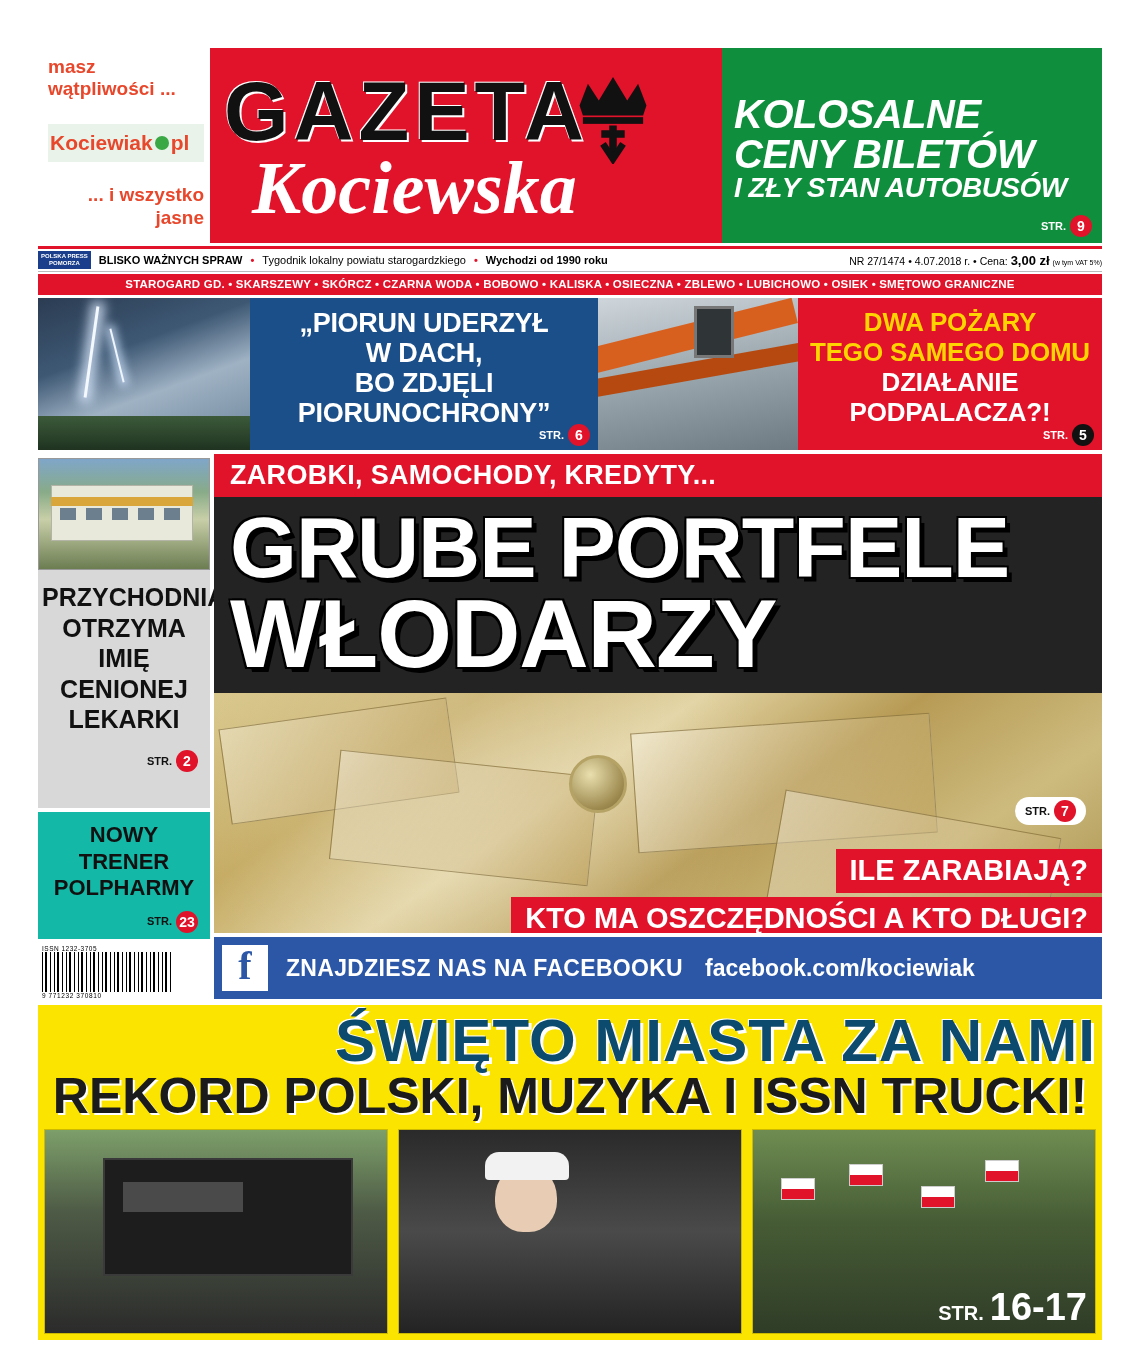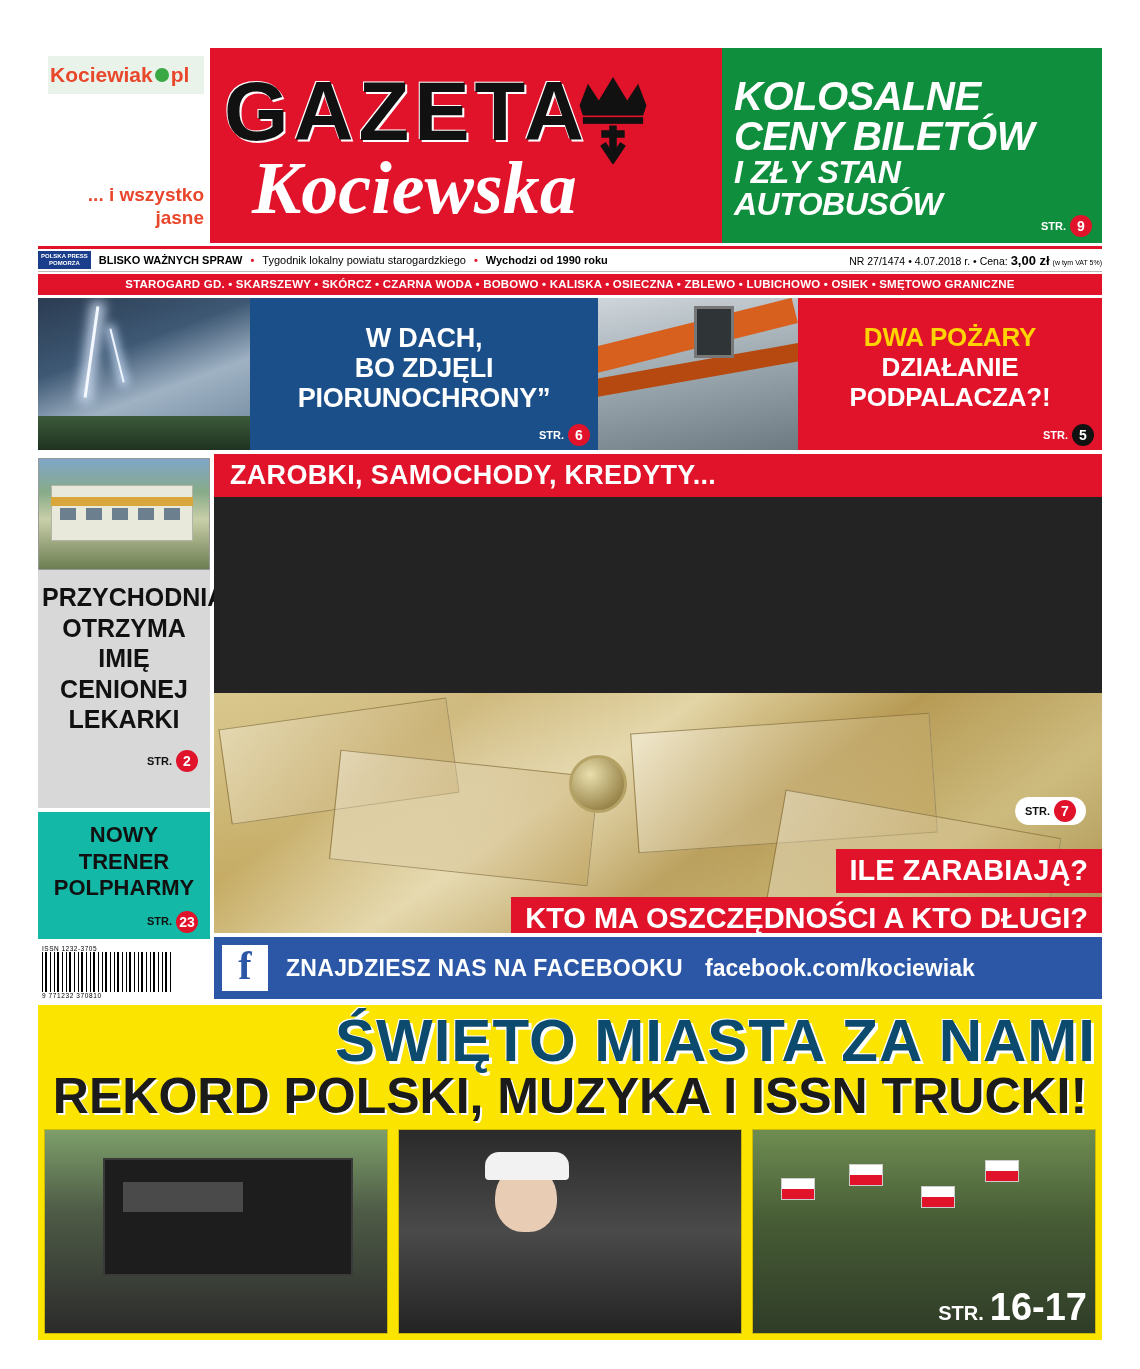--- a/index.html
+++ b/index.html
@@ -62,21 +62,21 @@
     width: 380px; background: #0f8f3e; color: #fff;
     padding: 12px 10px 8px 12px; position: relative;
     display: flex; flex-direction: column; justify-content: center;
   }
   .mast-right .line {
     font-weight: bold; font-style: italic; line-height: 1.0;
     letter-spacing: -0.5px;
   }
   .mast-right .r1 { font-size: 40px; }
   .mast-right .r2 { font-size: 40px; }
-  .mast-right .r3 { font-size: 32px; }
+  .mast-right .r3 { font-size: 28px; }
   .str-badge {
     display: inline-flex; align-items: center; gap: 4px;
   }
   .str-badge .lbl { font-size: 11px; font-weight: bold; }
   .str-badge .num {
     background: #e0132a; color: #fff; border-radius: 50%;
     width: 22px; height: 22px; display: inline-flex;
     align-items: center; justify-content: center;
     font-size: 14px; font-weight: bold;
   }
@@ -316,20 +316,22 @@
   .p-crowd .str1617 .num { font-size: 38px; }
 </style>
 </head>
 <body>
 
 <div class="page">
 
   <div class="masthead">
 
     <div class="mast-left">
+      <div class="l1" style="white-space:pre-line">masz
+wątpliwości ...</div>
       <div class="l2">
         <span>Kociewiak</span>
         <span class="dot"></span>
         <span>pl</span>
       </div>
       <div class="l3" style="white-space:pre-line">... i wszystko
 jasne</div>
     </div>
 
     <div class="mast-center">
@@ -377,38 +379,40 @@
 
   <div class="teasers">
 
     <div class="tz-photo-storm">
       <div class="bolt"></div>
       <div class="bolt2"></div>
       <div class="ground"></div>
     </div>
 
     <div class="tz-blue">
+      <div class="t">„PIORUN UDERZYŁ</div>
       <div class="t">W DACH,</div>
       <div class="t">BO ZDJĘLI PIORUNOCHRONY”</div>
       <div class="badge-wrap">
         <span class="str-badge">
           <span class="lbl">STR.</span>
           <span class="num">6</span>
         </span>
       </div>
     </div>
 
     <div class="tz-photo-fire">
       <div class="beam"></div>
       <div class="beam2"></div>
       <div class="cab"></div>
     </div>
 
     <div class="tz-red">
       <div class="t y">DWA POŻARY</div>
+      <div class="t y">TEGO SAMEGO DOMU</div>
       <div class="t">DZIAŁANIE PODPALACZA?!</div>
       <div class="badge-wrap">
         <span class="str-badge">
           <span class="lbl">STR.</span>
           <span class="num" style="background:#111">5</span>
         </span>
       </div>
     </div>
   </div>
 
@@ -459,20 +463,24 @@
       <div class="hero">
         <div class="darktop"></div>
         <div class="money">
           <div class="note" style="left:10px;top:20px;width:230px;height:96px"></div>
           <div class="note" style="left:120px;top:70px;width:260px;height:110px;transform:rotate(6deg)"></div>
           <div class="note" style="left:420px;top:30px;width:300px;height:120px;transform:rotate(-4deg)"></div>
           <div class="note" style="left:560px;top:120px;width:280px;height:110px;transform:rotate(10deg)"></div>
           <div class="coin"></div>
         </div>
 
+        <h1>
+          <span>GRUBE PORTFELE</span>
+          <span class="l2">WŁODARZY</span>
+        </h1>
 
         <div class="str7">
           <span class="str-badge">
             <span class="lbl" style="color:#111">STR.</span>
             <span class="num">7</span>
           </span>
         </div>
 
         <div class="sub sub2">KTO MA OSZCZĘDNOŚCI A KTO DŁUGI?</div>
         <div class="sub sub1">ILE ZARABIAJĄ?</div>

